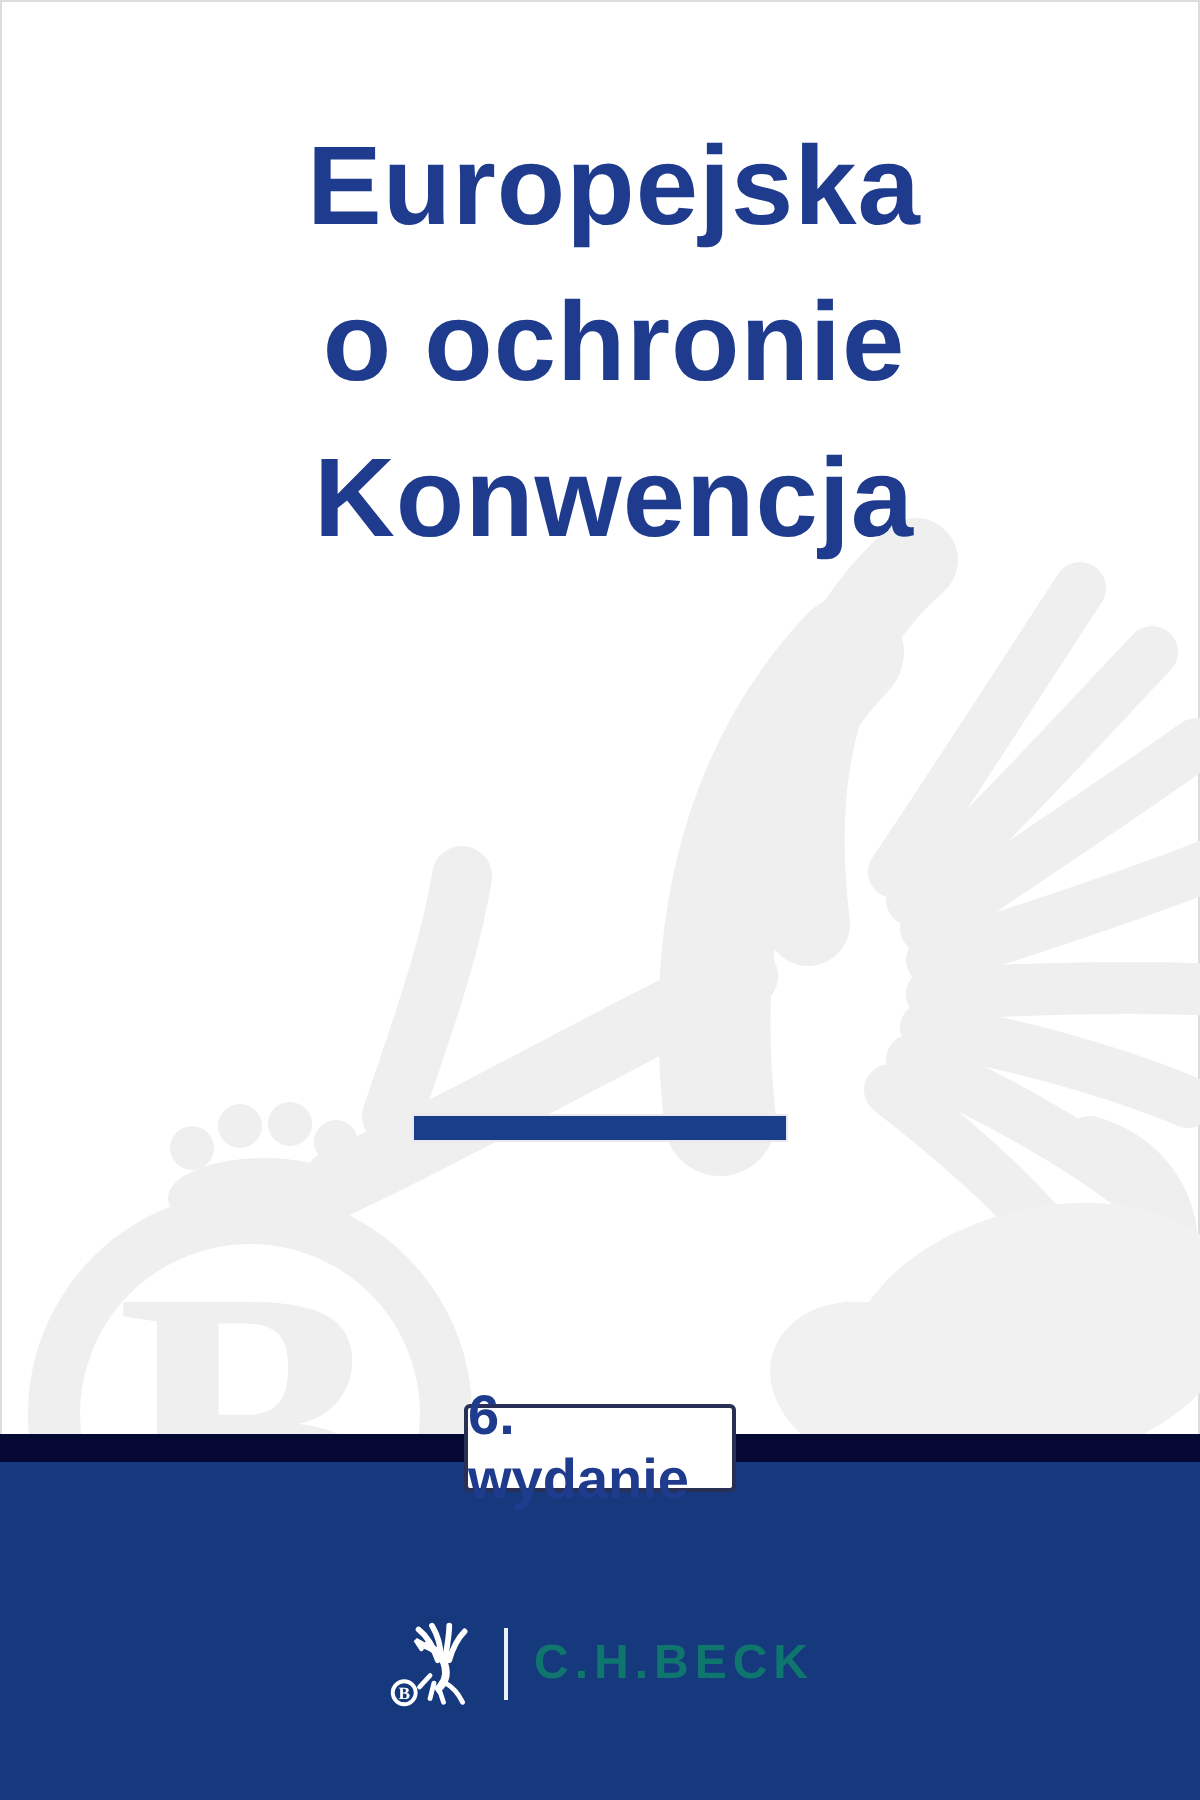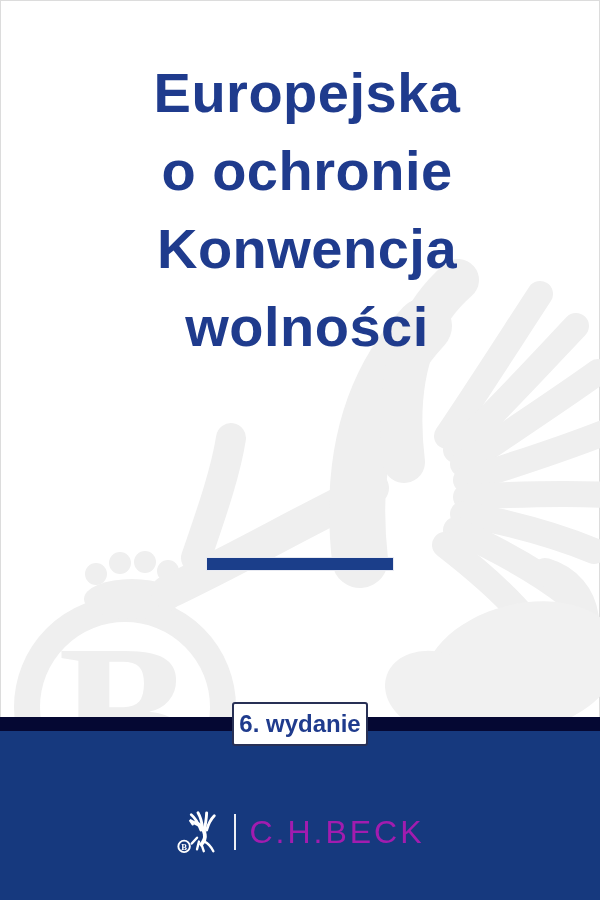--- a/index.html
+++ b/index.html
@@ -26,30 +26,30 @@
   }
   
   .strip{position:absolute;top:717px;left:0;width:600px;height:14px;background:#050833;z-index:3;}
   .band{position:absolute;top:731px;left:0;width:600px;height:169px;background:#16397e;z-index:3;}
   
   .badge{
     position:absolute;top:702px;left:50%;transform:translateX(-50%);z-index:4;
     width:136px;height:44px;box-sizing:border-box;
     background:#ffffff;border:2px solid #283055;border-radius:3px;
     display:flex;align-items:center;justify-content:center;
-    color:#1f3b8d;font-weight:bold;font-size:24px;
+    color:#1f3b8d;font-weight:bold;font-size:28px;
   }
   
   .logo-row{
     position:absolute;top:806px;left:0;width:600px;height:52px;z-index:5;
     display:flex;align-items:center;justify-content:center;gap:13px;
   }
   .logo-divider{width:2px;height:36px;background:rgba(255,255,255,0.92);}
   .logo-text{
-    color:#a21caf;font-size:32px;font-weight:400;letter-spacing:3px;
+    color:#0f766e;font-size:24px;font-weight:700;letter-spacing:3px;
   }
 </style>
 </head>
 <body>
 
 <div class="cover">
 
   <svg class="watermark" viewBox="0 0 600 900" xmlns="http://www.w3.org/2000/svg" aria-hidden="true">
     <g stroke="#efefef" fill="none" stroke-linecap="round">
 
@@ -88,21 +88,20 @@
       </g>
 
       <text x="125" y="782" text-anchor="middle" font-family="Liberation Serif, serif" font-size="200" font-weight="bold" fill="#efefef" stroke="none">B</text>
     </g>
   </svg>
 
   <h1 class="title" style="margin:0;">
     <span class="line">Europejska</span>
     <span class="line">o ochronie</span>
     <span class="line">Konwencja</span>
-    <span class="line">wolności</span>
   </h1>
 
   <div class="rule"></div>
 
   <div class="strip"></div>
   <div class="band"></div>
 
   <div class="badge">
     <span>6. wydanie</span>
   </div>

